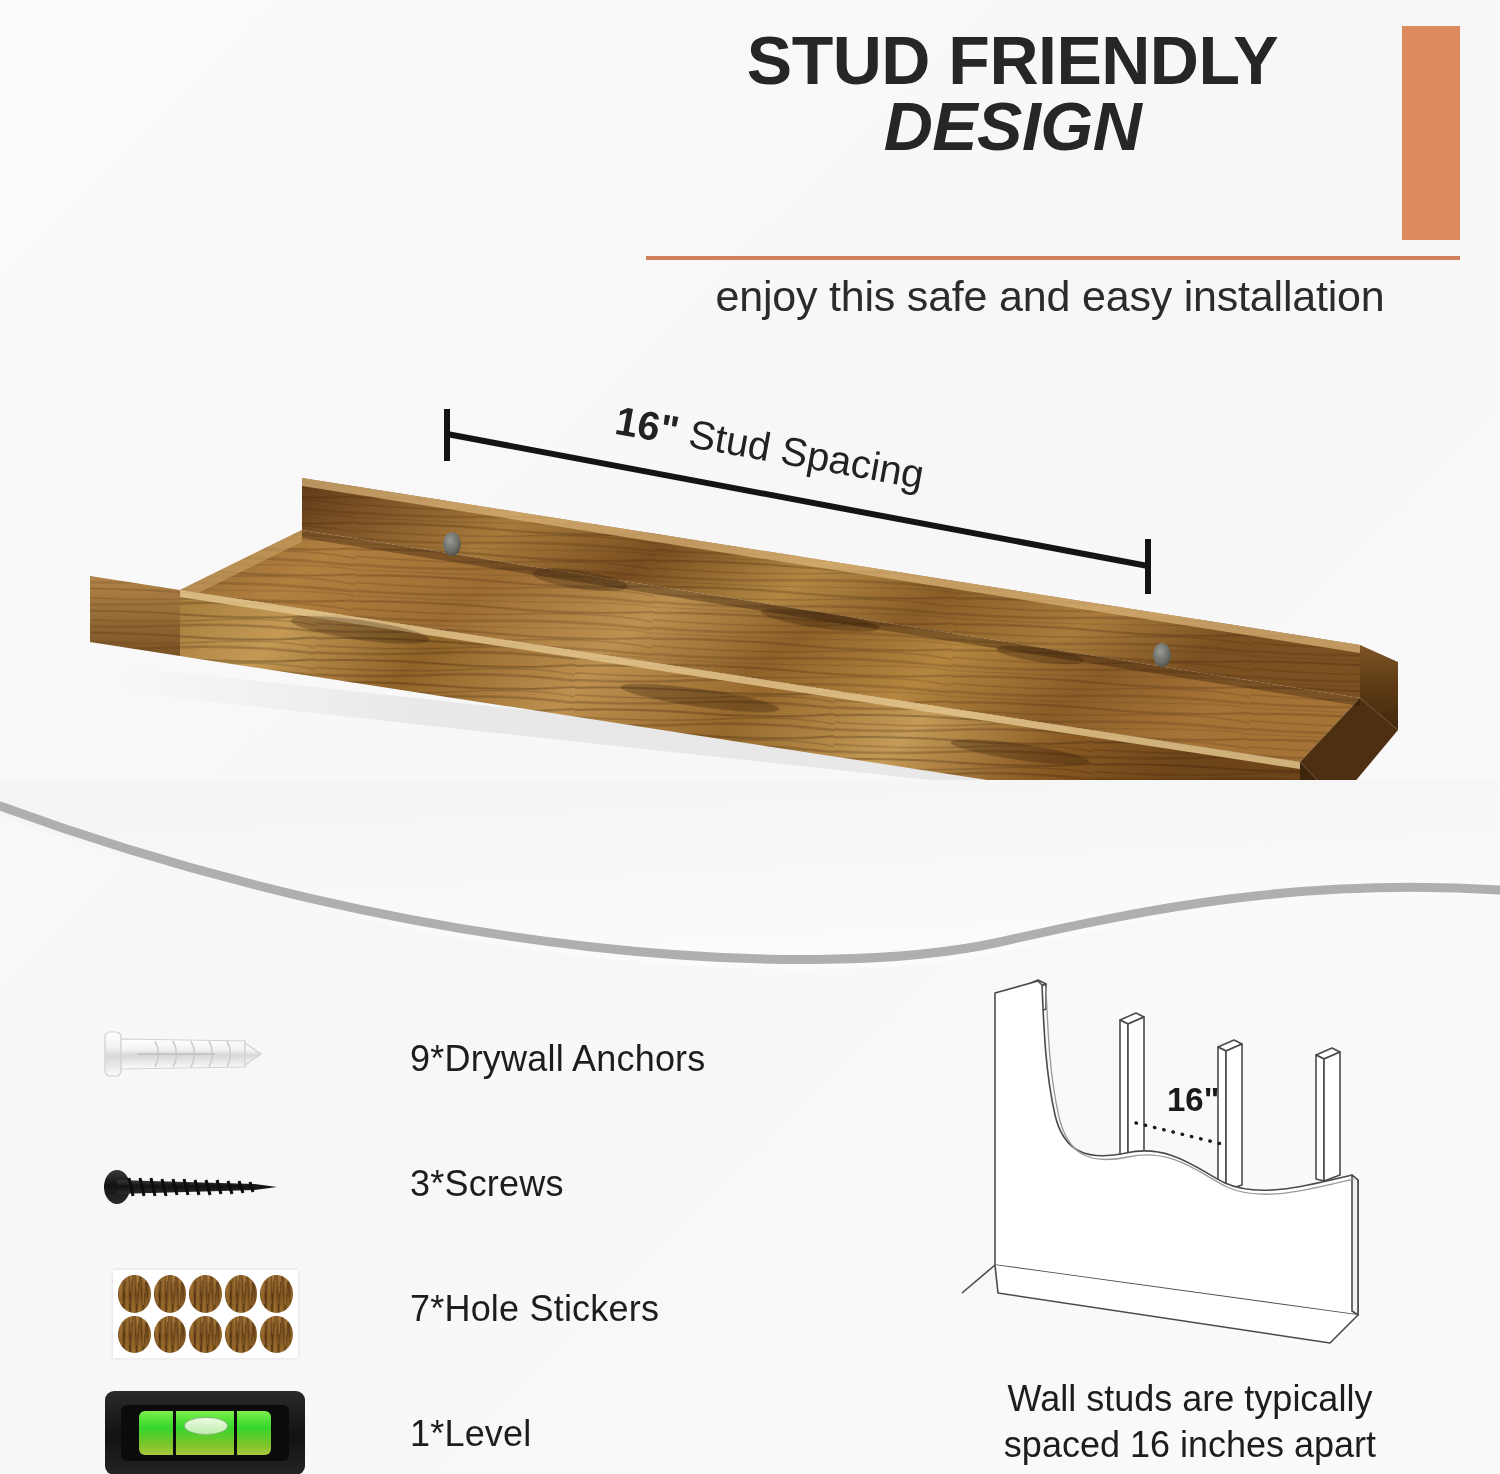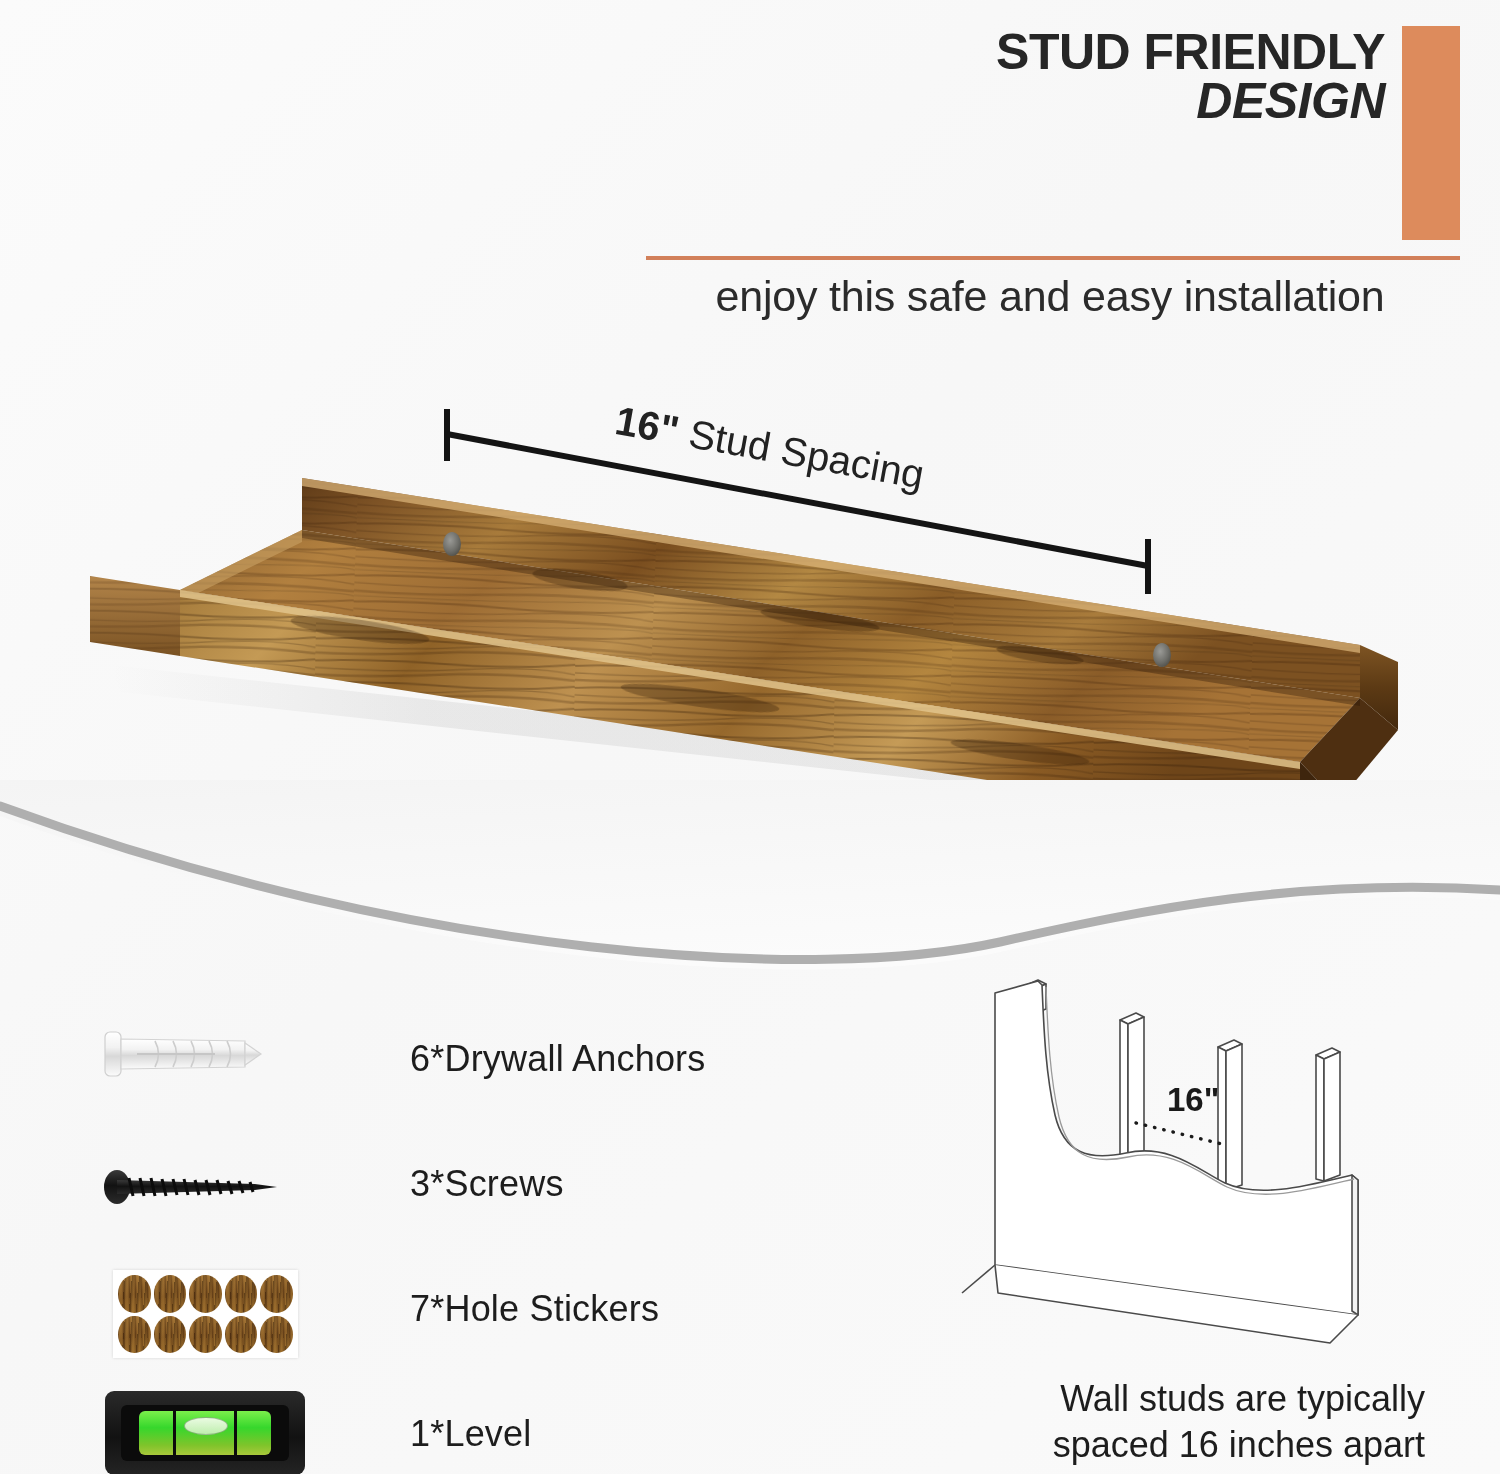--- a/index.html
+++ b/index.html
@@ -15,22 +15,22 @@
     font-family: "Liberation Sans", sans-serif;
     background: linear-gradient(135deg, #fbfbfb 0%, #f7f7f7 45%, #fafafa 100%);
   }
 
   
   .hero-title {
     position: absolute;
     left: 640px;
     top: 28px;
     width: 745px;
-    text-align: right;
-    font-size: 50px;
+    text-align: center;
+    font-size: 68px;
     line-height: 0.97;
     font-weight: 700;
     letter-spacing: -0.5px;
     color: #262626;
     font-family: "Liberation Sans", sans-serif;
   }
   .hero-title .line2 { display: block; font-style: italic; }
 
   .accent-bar {
     position: absolute;
@@ -212,21 +212,21 @@
   .stud-caption {
     position: absolute;
     left: 955px;
     top: 1376px;
     width: 470px;
     text-align: center;
     font-size: 36px;
     line-height: 1.28;
     color: #1d1d1d;
   }
-  .stud-caption span { display: block; text-align: right; }
+  .stud-caption span { display: block; }
 </style>
 </head>
 <body>
 
 <div id="page">
 
   <div class="accent-bar"></div>
 
   <div class="hero-title">
     <span>STUD FRIENDLY</span>
@@ -397,21 +397,21 @@
             <path d="M96 31 q7 13 0 26"></path>
             <path d="M114 31 q7 13 0 26"></path>
             <path d="M132 31 q7 13 0 26"></path>
           </g>
 
           <line x1="42" y1="44" x2="120" y2="44" stroke="#c6c6c6" stroke-width="2"></line>
 
           <path d="M150 33 L166 44 L150 55 Z" fill="url(#anchorG)" stroke="#d3d3d3" stroke-width="1.2"></path>
         </svg>
       </div>
-      <div class="acc-label">6*Drywall Anchors</div>
+      <div class="acc-label">9*Drywall Anchors</div>
     </div>
 
     <div class="acc-row">
       <div class="acc-icon">
         <svg width="230" height="110" viewBox="0 0 230 110">
           <defs>
             <linearGradient id="screwG" x1="0" y1="0" x2="0" y2="1">
               <stop offset="0%" stop-color="#3a3a3a"></stop>
               <stop offset="45%" stop-color="#121212"></stop>
               <stop offset="100%" stop-color="#2b2b2b"></stop>

